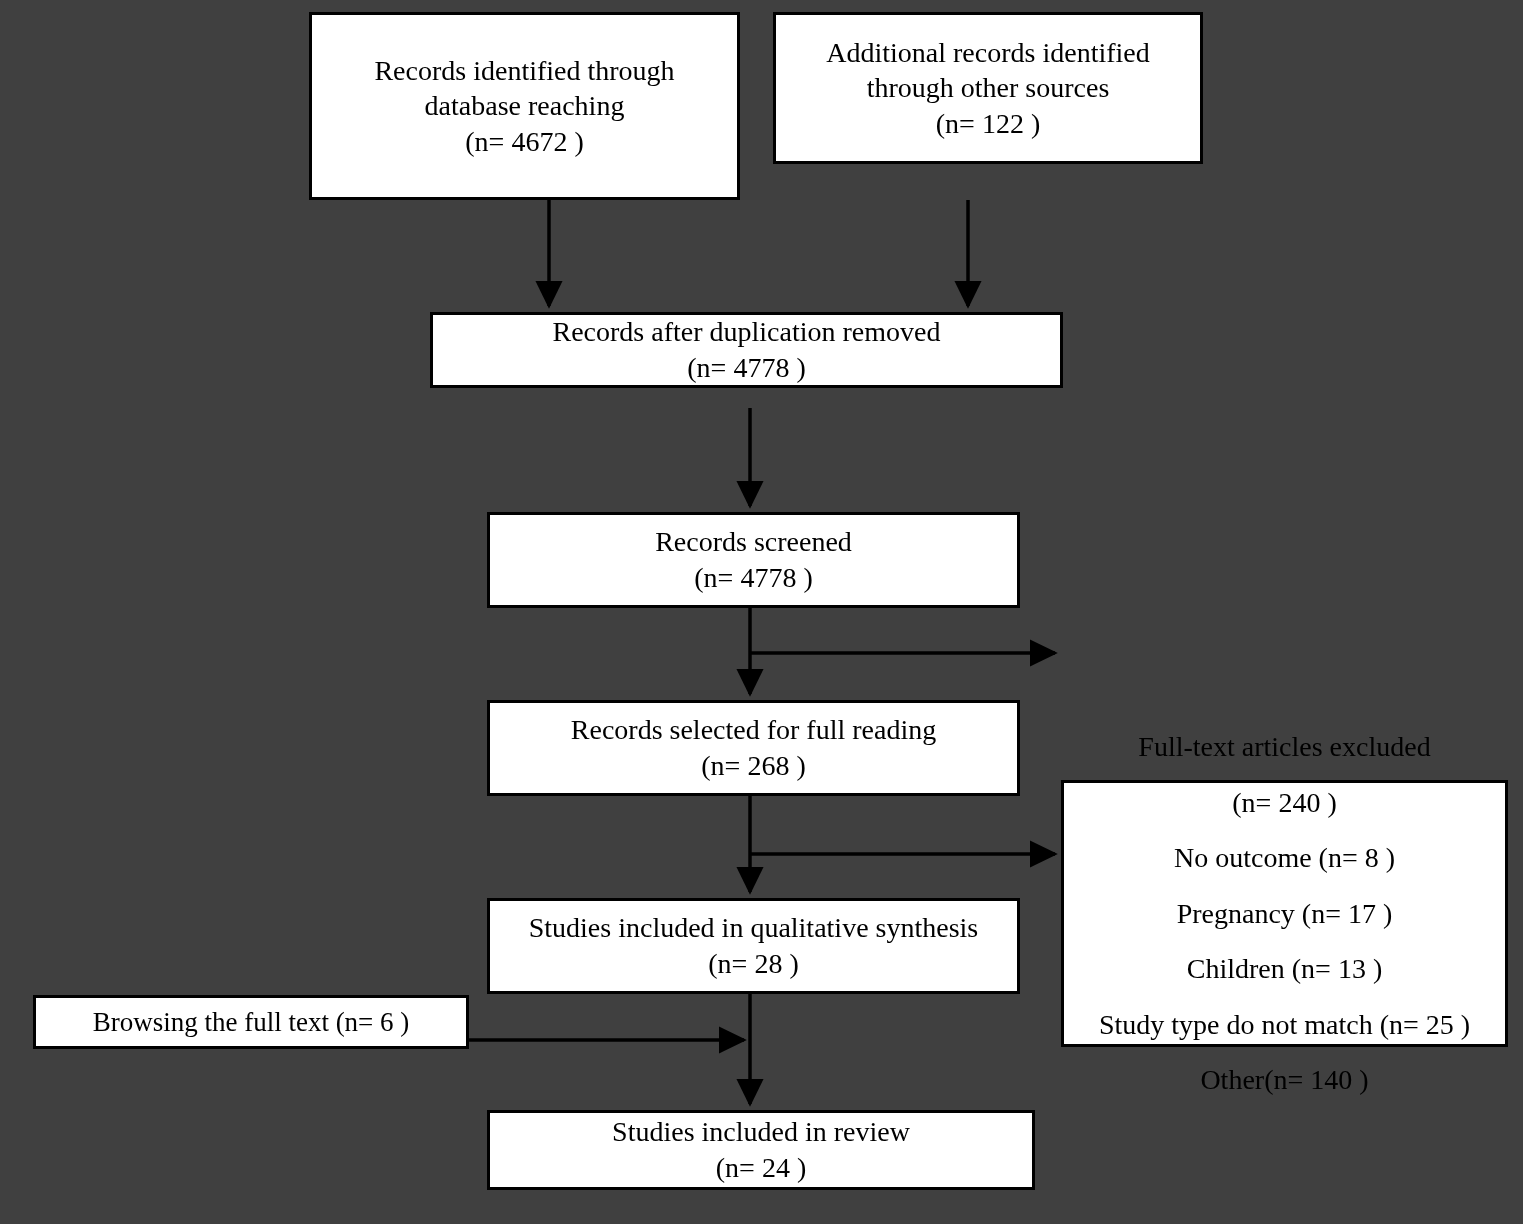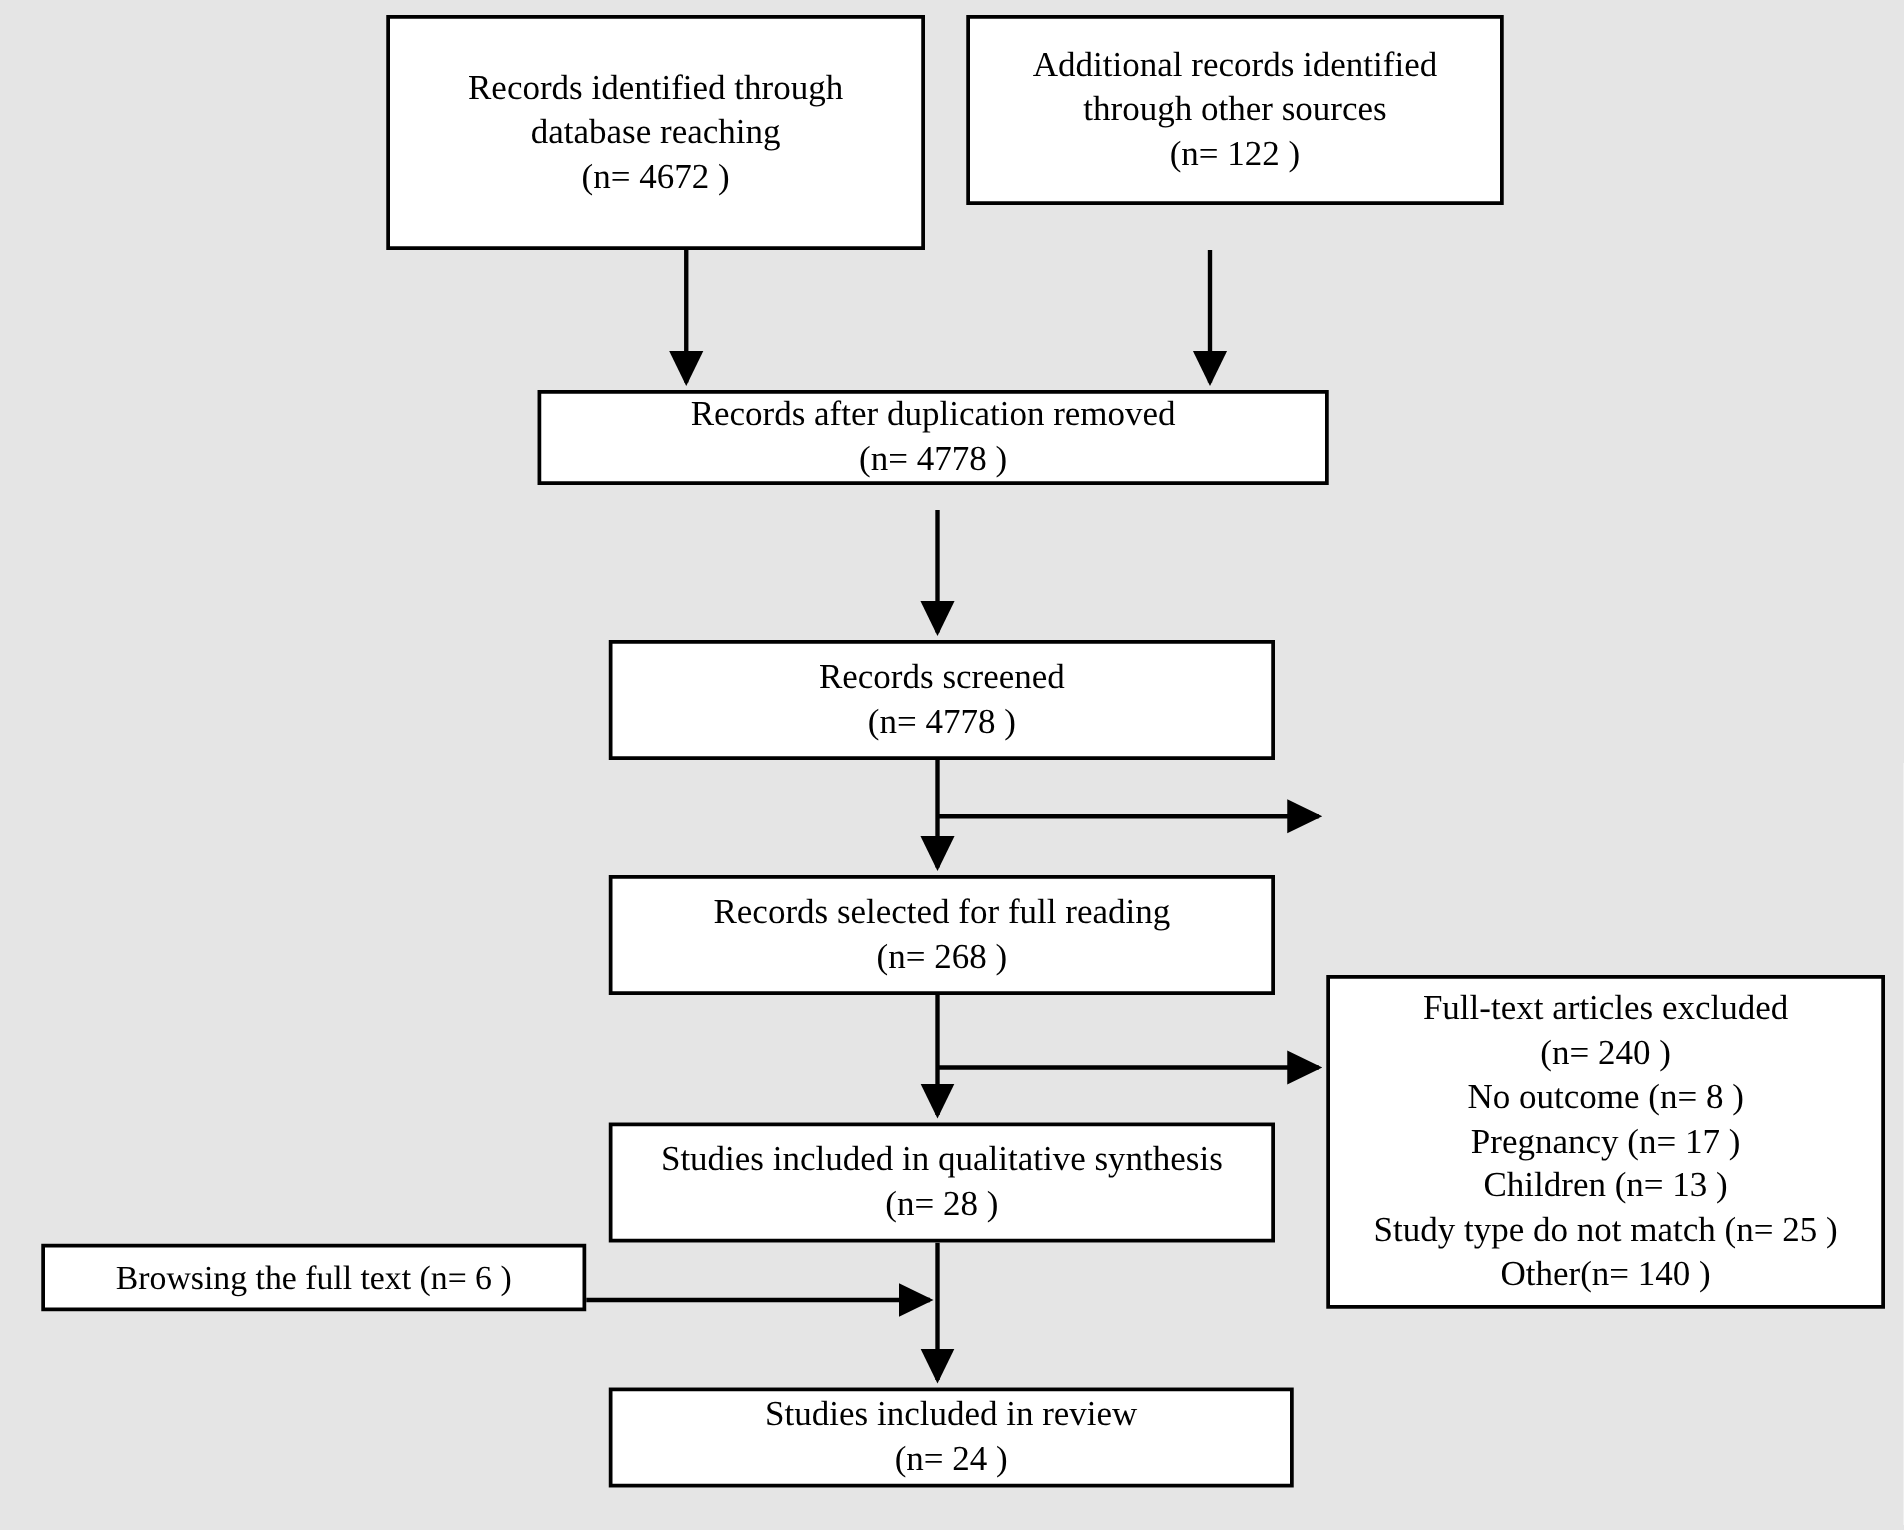--- a/index.html
+++ b/index.html
@@ -4,21 +4,21 @@
 <style>
   html, body {
     margin: 0;
     padding: 0;
     background: #ffffff;
   }
   #page {
     position: relative;
     width: 1523px;
     height: 1224px;
-    background: #e5e5e5;
+    background: #404040;
     font-family: "Liberation Serif", "DejaVu Serif", serif;
     color: #000000;
     overflow: hidden;
   }
   #connectors {
     position: absolute;
     left: 0;
     top: 0;
     width: 1523px;
     height: 1224px;
@@ -42,21 +42,21 @@
     display: block;
     white-space: nowrap;
   }
   
   #node-db-records     { left: 309px;  top: 12px;   width: 431px; height: 188px; }
   #node-other-sources  { left: 773px;  top: 12px;   width: 430px; height: 152px; }
   #node-dedup          { left: 430px;  top: 312px;  width: 633px; height: 76px;  }
   #node-screened       { left: 487px;  top: 512px;  width: 533px; height: 96px;  }
   #node-excl-titles    { left: 1061px; top: 570px;  width: 447px; height: 140px; }
   #node-full-reading   { left: 487px;  top: 700px;  width: 533px; height: 96px;  }
-  #node-excl-fulltext  { left: 1061px; top: 780px;  width: 447px; height: 267px; }
+  #node-excl-fulltext  { left: 1061px; top: 780px;  width: 447px; height: 267px; gap: 20px; }
   #node-qualitative    { left: 487px;  top: 898px;  width: 533px; height: 96px;  }
   #node-browsing       { left: 14px;   top: 995px;  width: 436px; height: 54px;  }
   #node-review         { left: 487px;  top: 1110px; width: 548px; height: 80px;  }
   #node-browsing { font-size: 27px; margin-left: 19px; }
 </style>
 </head>
 <body>
 
 <div id="page">
 

